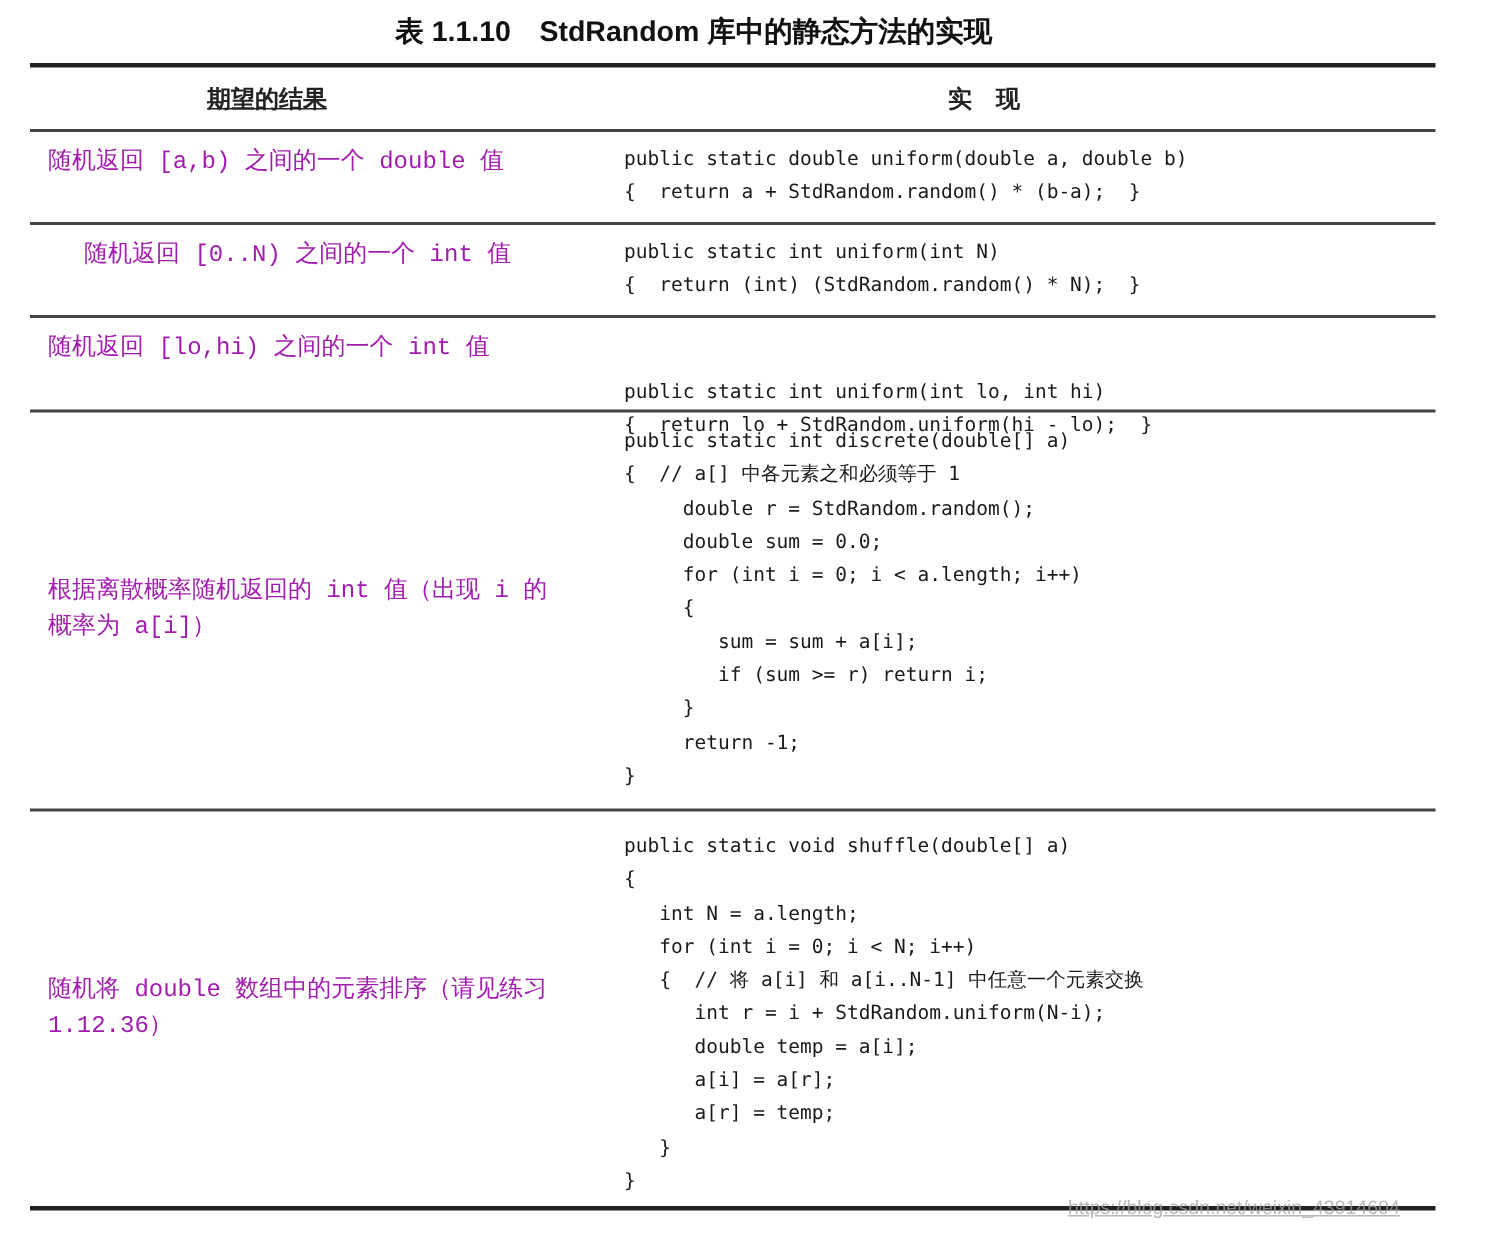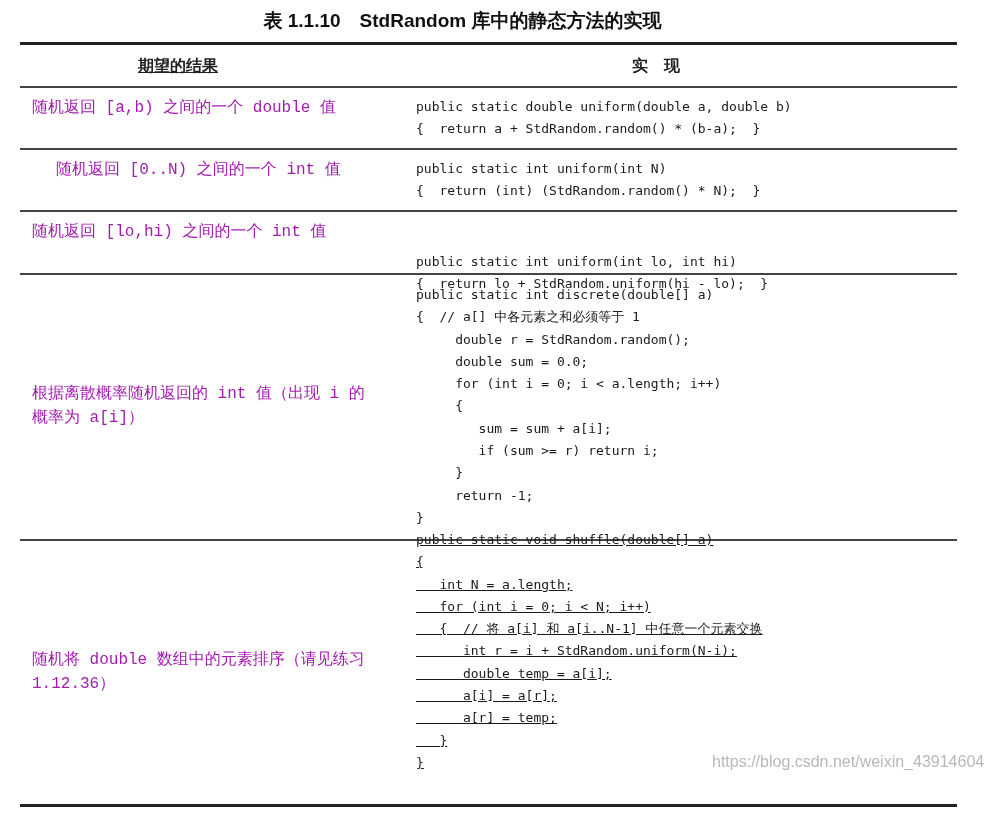--- a/index.html
+++ b/index.html
@@ -18,22 +18,22 @@
     .cell-left {
       position: absolute; left: 12px; width: 360px;
       font-family: Liberation Mono, monospace; font-size: 16px; color: #a21caf; line-height: 24px;
     }
     .code {
       position: absolute; left: 396px; margin: 0;
       font-family: "DejaVu Sans Mono", monospace; font-size: 13px; line-height: 22.3px; color: #1a1a1a;
       white-space: pre;
     }
     .watermark {
-      position: absolute; left: 712px; top: 753px;
-      font-family: "Liberation Sans", sans-serif; font-size: 16px; color: rgba(160,160,160,0.75);
+      position: absolute; left: 712px; top: 797px;
+      font-family: "Liberation Sans", sans-serif; font-size: 13px; color: rgba(160,160,160,0.75); text-decoration: underline;
     }
   </style>
 </head>
 <body>
 
 <div class="title">表 1.1.10　StdRandom 库中的静态方法的实现</div>
 
 <div class="table">
   <div class="hline thick" style="top:0px;"></div>
 
@@ -65,21 +65,21 @@
      for (int i = 0; i &lt; a.length; i++)
      {
         sum = sum + a[i];
         if (sum &gt;= r) return i;
      }
      return -1;
 }</pre>
   <div class="hline thin" style="top:497px;"></div>
 
   <div class="cell-left" style="top:606px; width:340px;">随机将 double 数组中的元素排序（请见练习 1.12.36）</div>
-  <pre class="code" style="top:487px;text-decoration:underline;">public static void shuffle(double[] a)
+  <pre class="code" style="top:512px;">public static void shuffle(double[] a)
 {
    int N = a.length;
    for (int i = 0; i &lt; N; i++)
    {  // 将 a[i] 和 a[i..N-1] 中任意一个元素交换
       int r = i + StdRandom.uniform(N-i);
       double temp = a[i];
       a[i] = a[r];
       a[r] = temp;
    }
 }</pre>

